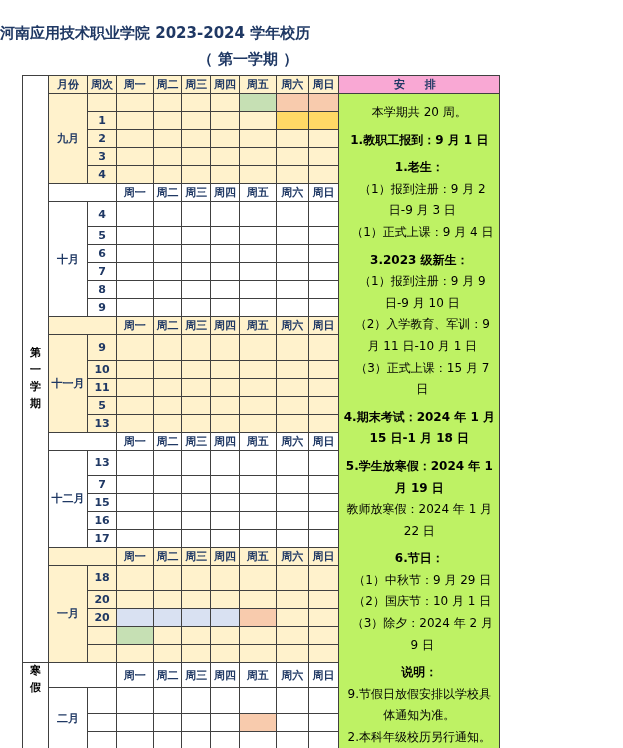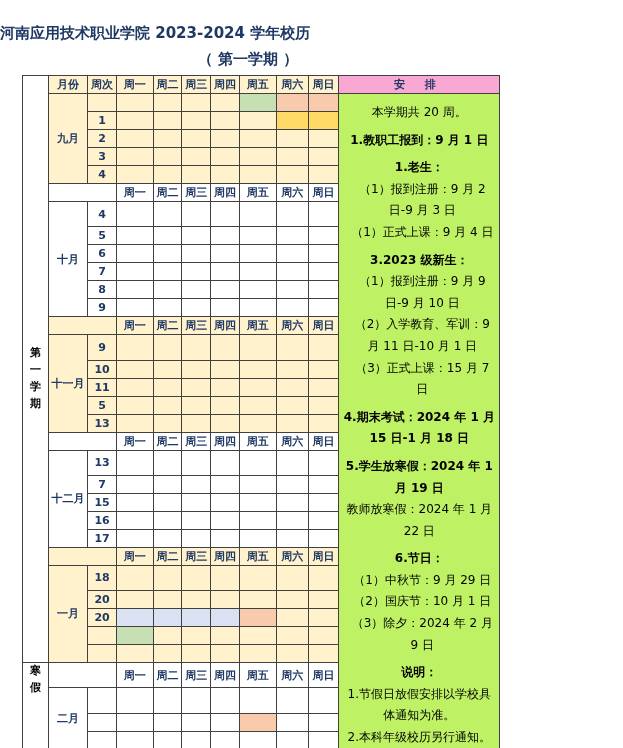--- a/index.html
+++ b/index.html
@@ -89,21 +89,21 @@
               <div class="ind">（2）入学教育、军训：9 月 11 日-10 月 1 日</div>
               <div class="ind">（3）正式上课：15 月 7 日</div>
               <div class="gap">4.期末考试：2024 年 1 月 15 日-1 月 18 日</div>
               <div class="gap">5.学生放寒假：2024 年 1 月 19 日</div>
               <div>教师放寒假：2024 年 1 月 22 日</div>
               <div class="gap">6.节日：</div>
               <div class="ind">（1）中秋节：9 月 29 日</div>
               <div class="ind">（2）国庆节：10 月 1 日</div>
               <div class="ind">（3）除夕：2024 年 2 月 9 日</div>
               <div class="gap">说明：</div>
-              <div>1.节假日放假安排以学校具体通知为准。</div>
+              <div>9.节假日放假安排以学校具体通知为准。</div>
               <div>2.本科年级校历另行通知。</div>
             </div>
           </td>
         </tr>
         <tr>
           <td class="wk y">1</td>
           <td class="y"></td>
           <td class="y"></td>
           <td class="y"></td>
           <td class="y"></td>

